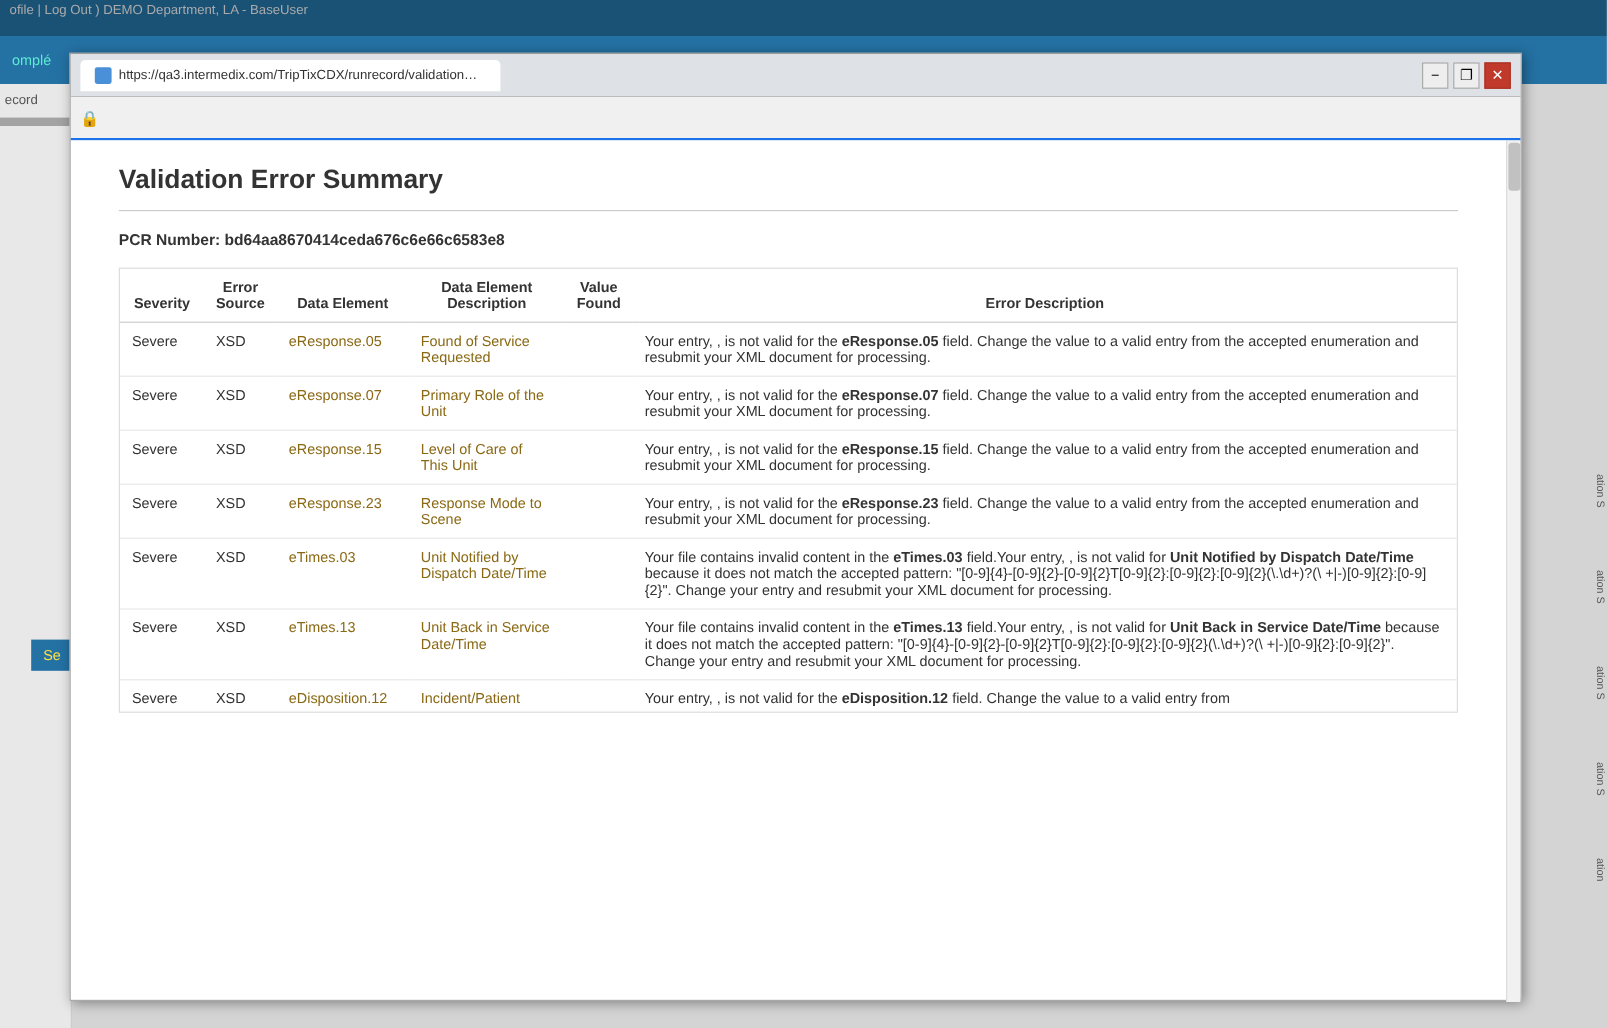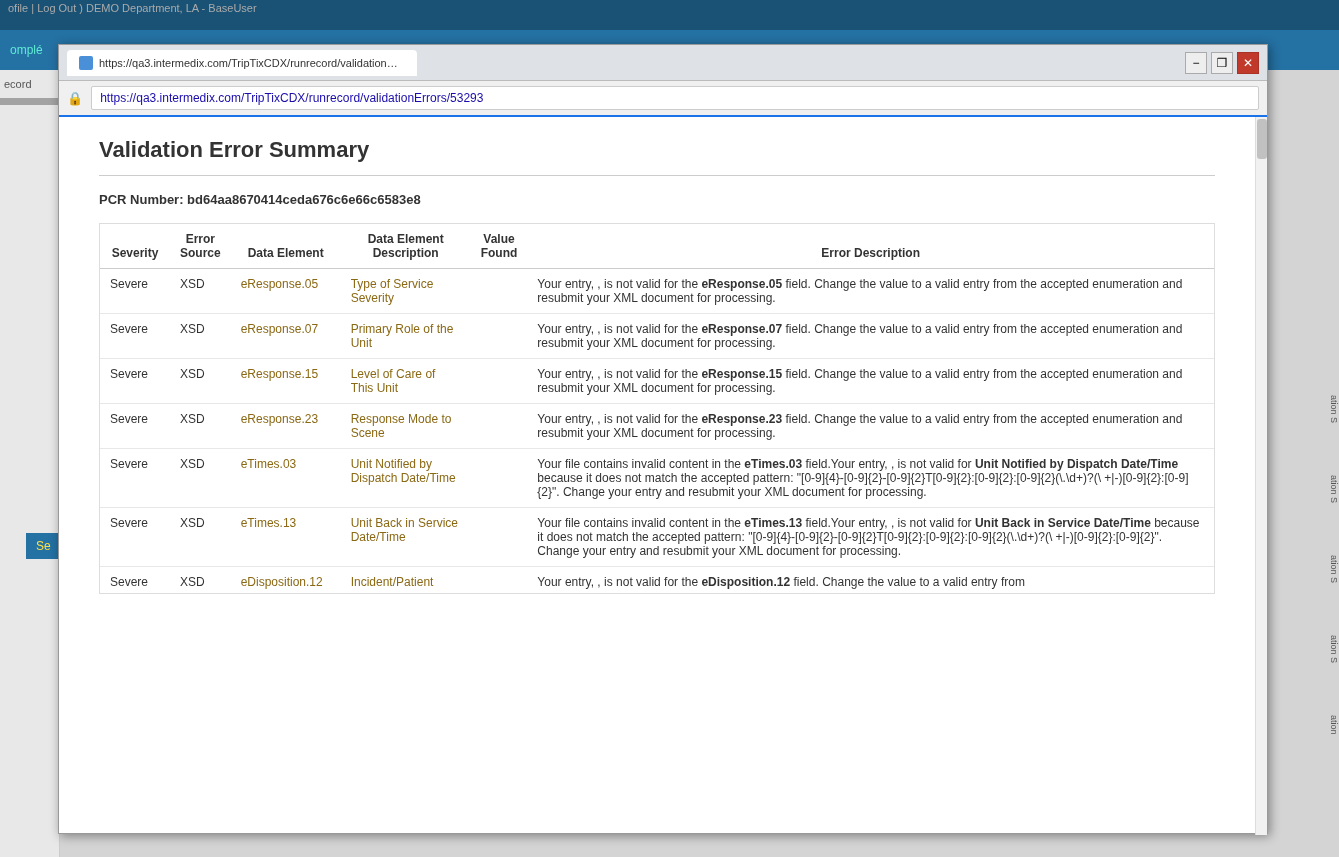--- a/index.html
+++ b/index.html
@@ -97,21 +97,20 @@
     </div>
     <div class="chrome-controls">
       <div class="chrome-btn">−</div>
       <div class="chrome-btn">❐</div>
       <div class="chrome-btn close">✕</div>
     </div>
   </div>
 
   <div class="chrome-addressbar">
     <span class="chrome-lock">🔒</span>
-    <div class="chrome-url">https://qa3.intermedix.com/TripTixCDX/runrecord/validationErrors/53293</div>
   </div>
 
   <div class="chrome-scrollbar">
     <div class="chrome-scroll-thumb"></div>
   </div>
 
   <div class="page-content">
     <h1 class="page-title">Validation Error Summary</h1>
     <p class="pcr-number">PCR Number: bd64aa8670414ceda676c6e66c6583e8</p>
 
@@ -125,21 +124,21 @@
             <th class="col-desc">Data Element Description</th>
             <th class="col-value">Value Found</th>
             <th class="col-error">Error Description</th>
           </tr>
         </thead>
         <tbody id="error-table-body">
         <tr>
               <td>Severe</td>
               <td>XSD</td>
               <td><span class="data-element-link" style="cursor:pointer;">eResponse.05</span></td>
-              <td><span class="data-element-link">Type of Service Severity</span></td>
+              <td><span class="data-element-link">Found of Service Requested</span></td>
               <td></td>
               <td class="error-desc">Your entry, , is not valid for the <strong>eResponse.05</strong> field. Change the value to a valid entry from the accepted enumeration and resubmit your XML document for processing.</td>
             </tr>
             <tr>
               <td>Severe</td>
               <td>XSD</td>
               <td><span class="data-element-link" style="cursor:pointer;">eResponse.07</span></td>
               <td><span class="data-element-link">Primary Role of the Unit</span></td>
               <td></td>
               <td class="error-desc">Your entry, , is not valid for the <strong>eResponse.07</strong> field. Change the value to a valid entry from the accepted enumeration and resubmit your XML document for processing.</td>

